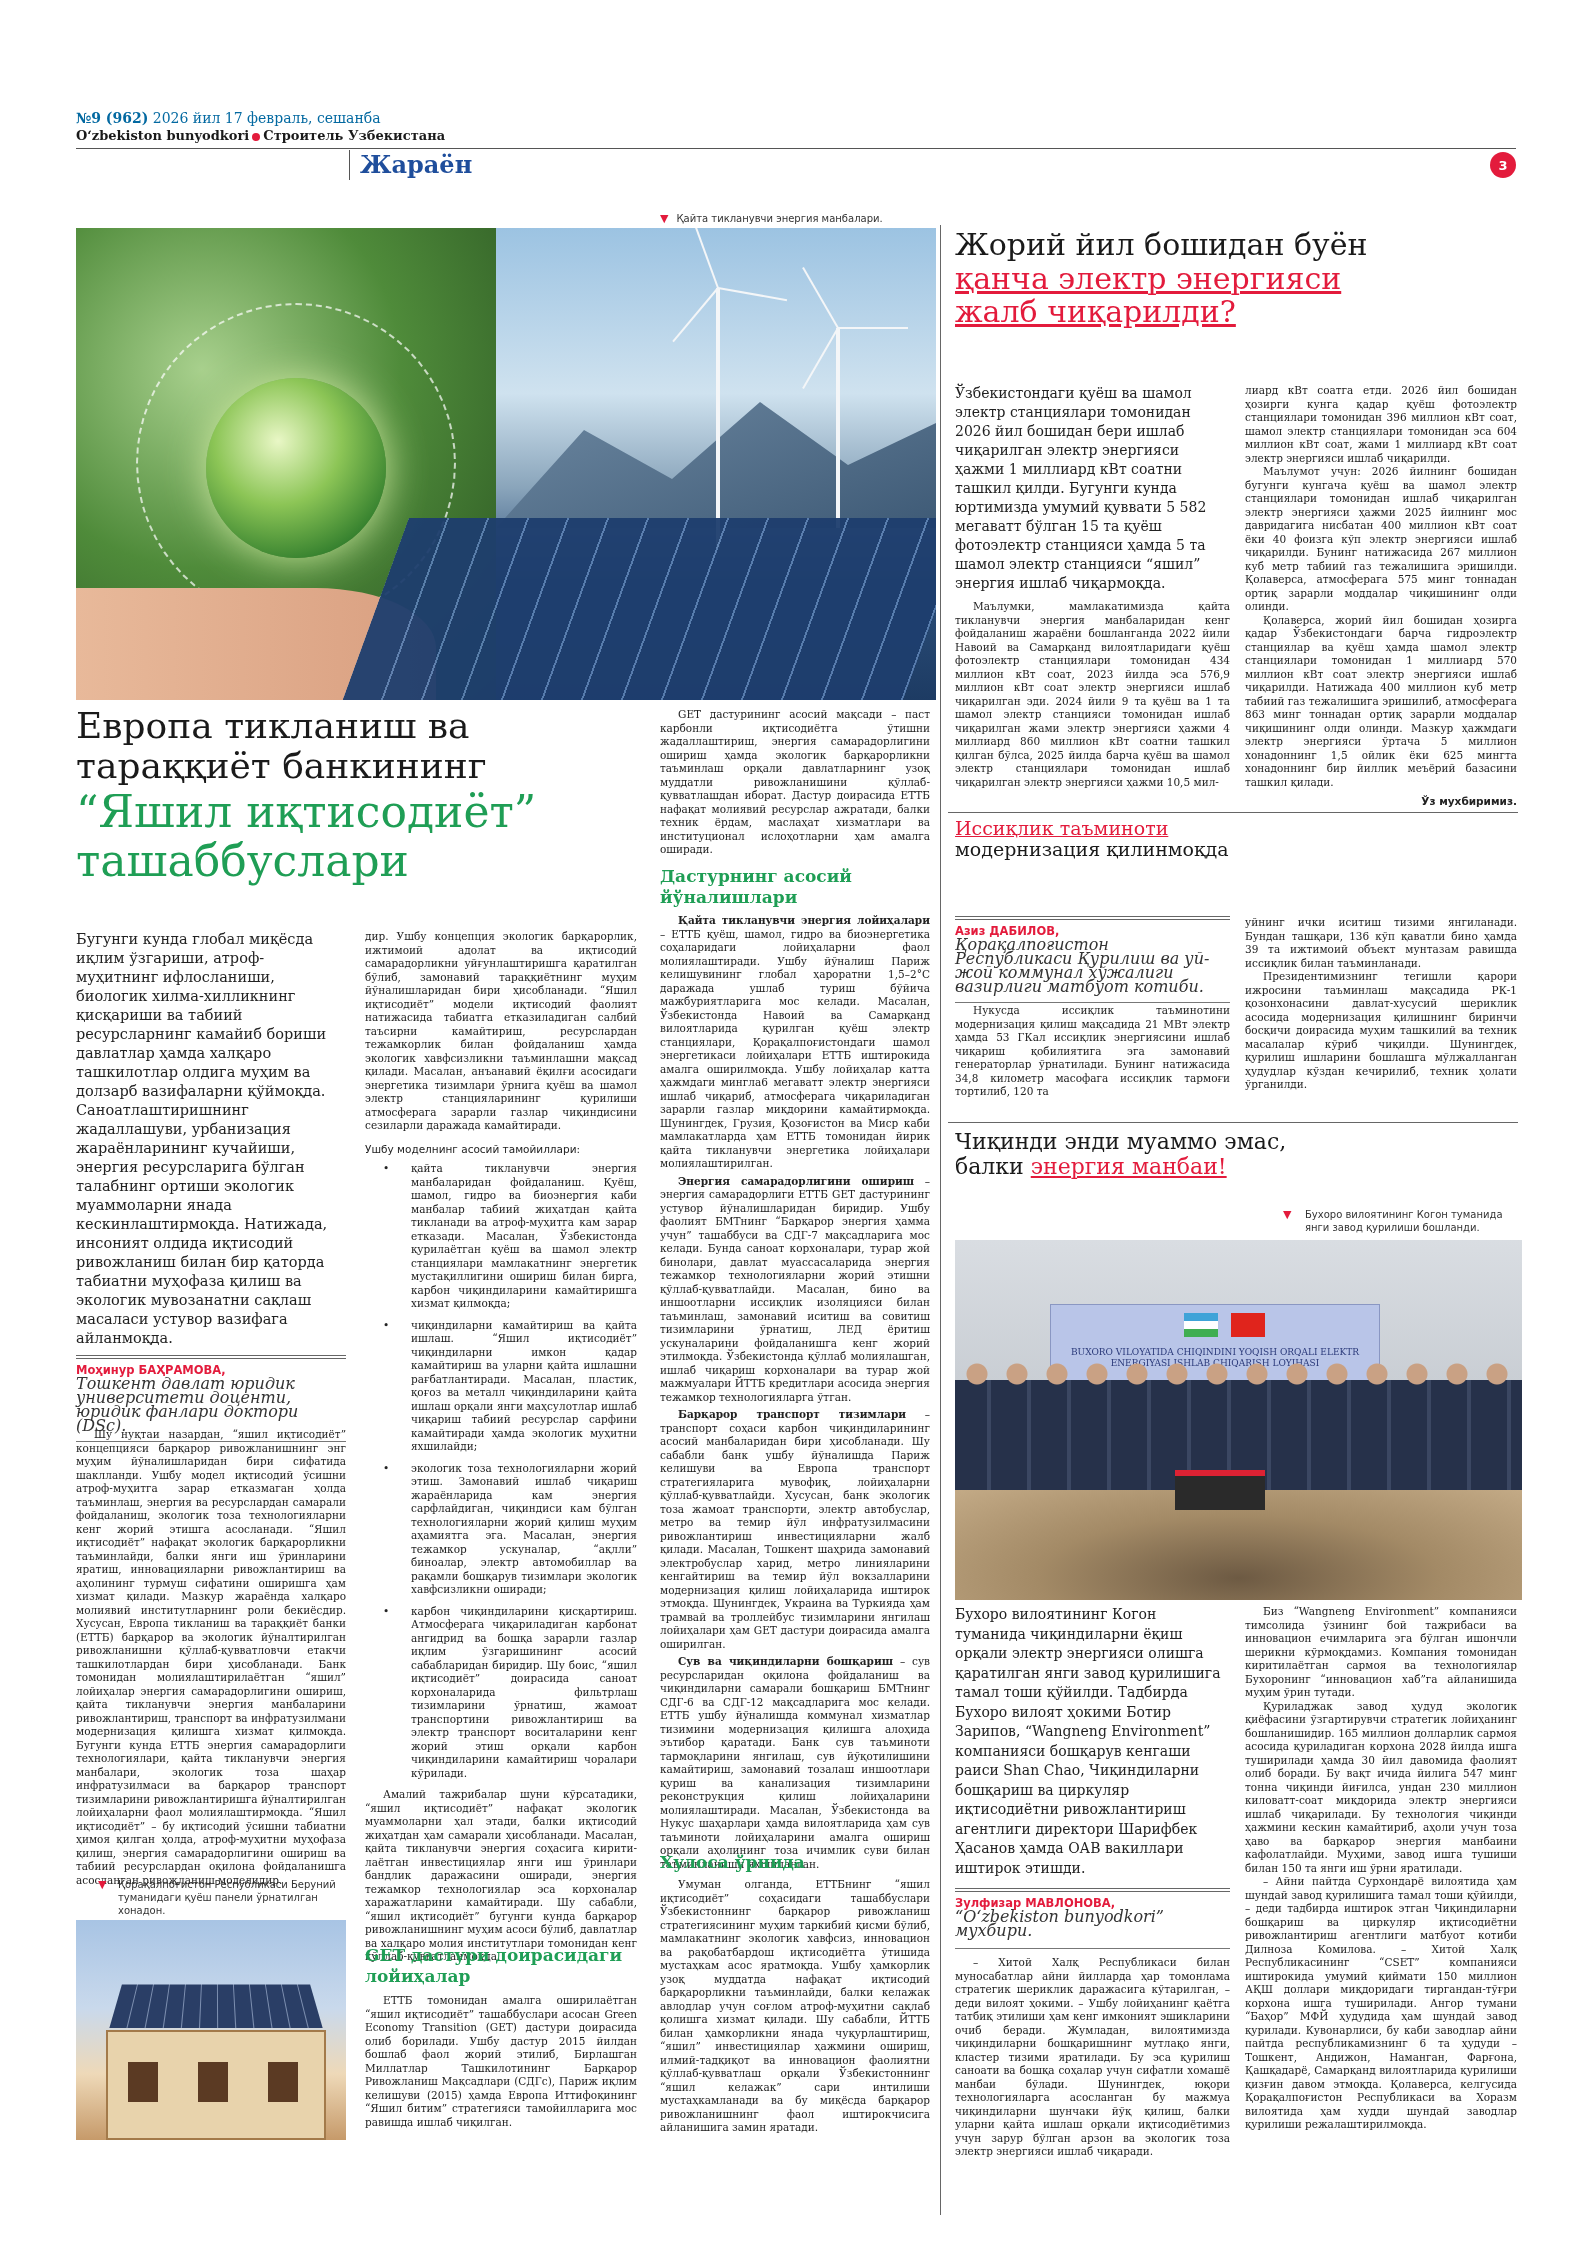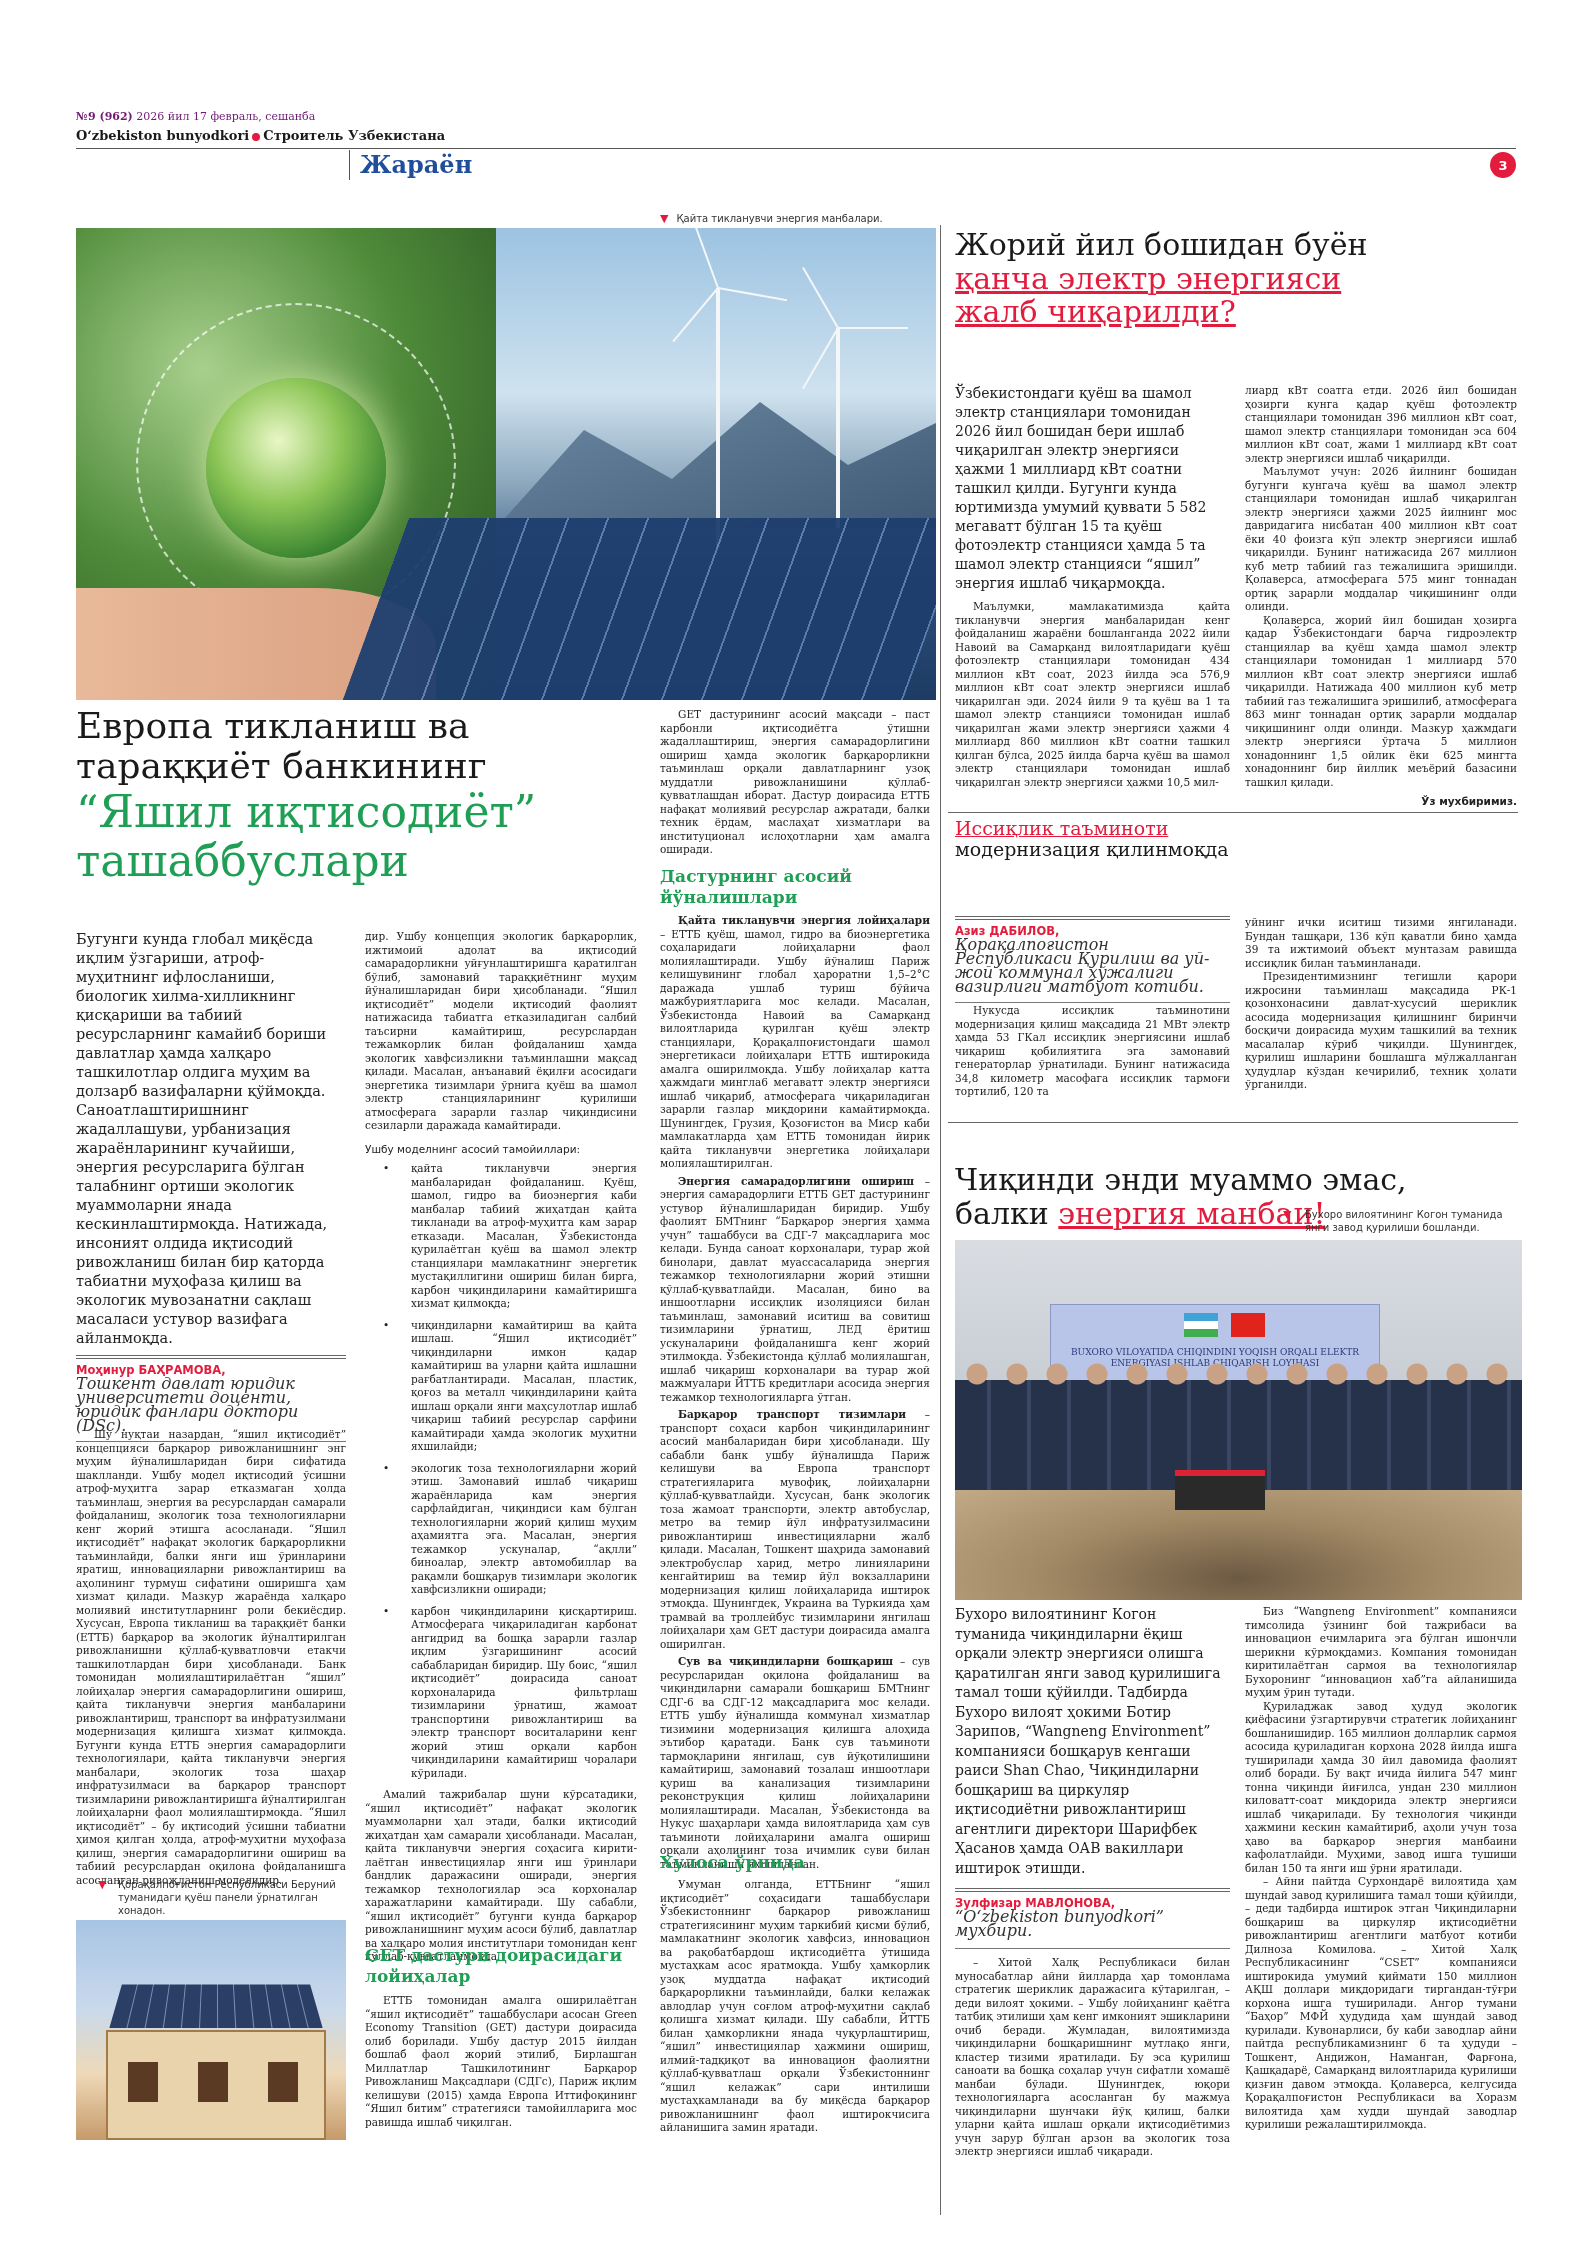--- a/index.html
+++ b/index.html
@@ -1,19 +1,19 @@
 <!DOCTYPE html>
 <html><head>
 <meta charset="utf-8">
 <style>
   * { box-sizing: border-box; margin: 0; padding: 0; }
   html, body { width: 1588px; height: 2246px; background: #fff; overflow: hidden; }
   body { font-family: "DejaVu Serif", serif; color: #1a1a1a; position: relative; }
   .abs { position: absolute; }
-  .masthead-issue { left: 76px; top: 110px; font-size: 11px; color: #701a75; text-align: center; }
+  .masthead-issue { left: 76px; top: 110px; font-size: 14px; color: #0369a1; text-align: center; }
   .masthead-issue b { font-weight: bold; }
   .masthead-name { left: 76px; top: 128px; font-size: 13px; font-weight: bold; }
   .masthead-name .dot { display: inline-block; width: 8px; height: 8px; border-radius: 50%; background: #e31b3c; margin: 0 3px; vertical-align: middle; }
   .top-rule { left: 76px; top: 148px; width: 1440px; height: 1px; background: #555; }
   .section-divider { left: 349px; top: 150px; width: 1px; height: 30px; background: #555; }
   .section-label { left: 360px; top: 150px; font-size: 24px; font-weight: bold; color: #1f4e9c; font-family: "DejaVu Serif", serif; }
   .page-badge { left: 1490px; top: 152px; width: 26px; height: 26px; border-radius: 50%; background: #e31b3c; color: #fff; font-size: 13px; font-weight: bold; display: flex; align-items: center; justify-content: center; font-family: "DejaVu Sans", sans-serif; }
   .caption { font-size: 10px; color: #333; line-height: 13px; font-family: "DejaVu Sans", sans-serif; }
   .caption .tri { color: #e31b3c; font-size: 11px; margin-right: 8px; }
   .hero { left: 76px; top: 228px; width: 860px; height: 472px; overflow: hidden; background: linear-gradient(180deg, #9cc3e2 0%, #cfe2ef 35%, #8aa5bb 55%, #2c4f7a 75%, #1d3b63 100%); }
@@ -182,21 +182,21 @@
 </div>
 <div class="abs body" style="left:955px; top:1004px; width:275px;">
   <p>Нукусда иссиқлик таъминотини модернизация қилиш мақсадида 21 МВт электр ҳамда 53 ГКал иссиқлик энергиясини ишлаб чиқариш қобилиятига эга замонавий генераторлар ўрнатилади. Бунинг натижасида 34,8 километр масофага иссиқлик тармоғи тортилиб, 120 та</p>
 </div>
 <div class="abs body" style="left:1245px; top:916px; width:272px;">
   <p style="text-indent:0">уйнинг ички иситиш тизими янгиланади. Бундан ташқари, 136 кўп қаватли бино ҳамда 39 та ижтимоий объект мунтазам равишда иссиқлик билан таъминланади.</p>
   <p>Президентимизнинг тегишли қарори ижросини таъминлаш мақсадида РК-1 қозонхонасини давлат-хусусий шериклик асосида модернизация қилишнинг биринчи босқичи доирасида муҳим ташкилий ва техник масалалар кўриб чиқилди. Шунингдек, қурилиш ишларини бошлашга мўлжалланган ҳудудлар кўздан кечирилиб, техник ҳолати ўрганилди.</p>
 </div>
 
 <div class="abs hr-right" style="left:948px; top:1122px; width:570px;"></div>
-<div class="abs headline" style="left:955px; top:1163px; width:560px; font-size:30px;">
+<div class="abs headline" style="left:955px; top:1130px; width:560px; font-size:22px;">
   <div>Чиқинди энди муаммо эмас,</div>
   <div><span>балки</span> <span class="red">энергия манбаи!</span></div>
 </div>
 <div class="abs caption" style="left:1305px; top:1208px; width:200px;">
   <span class="tri" style="position:absolute; left:-22px; top:0;">▼</span><span>Бухоро вилоятининг Когон туманида янги завод қурилиши бошланди.</span>
 </div>
 <div class="abs photo-ev">
   <div class="banner">
     <div class="flag-uz"></div>
     <div class="flag-cn"></div>

